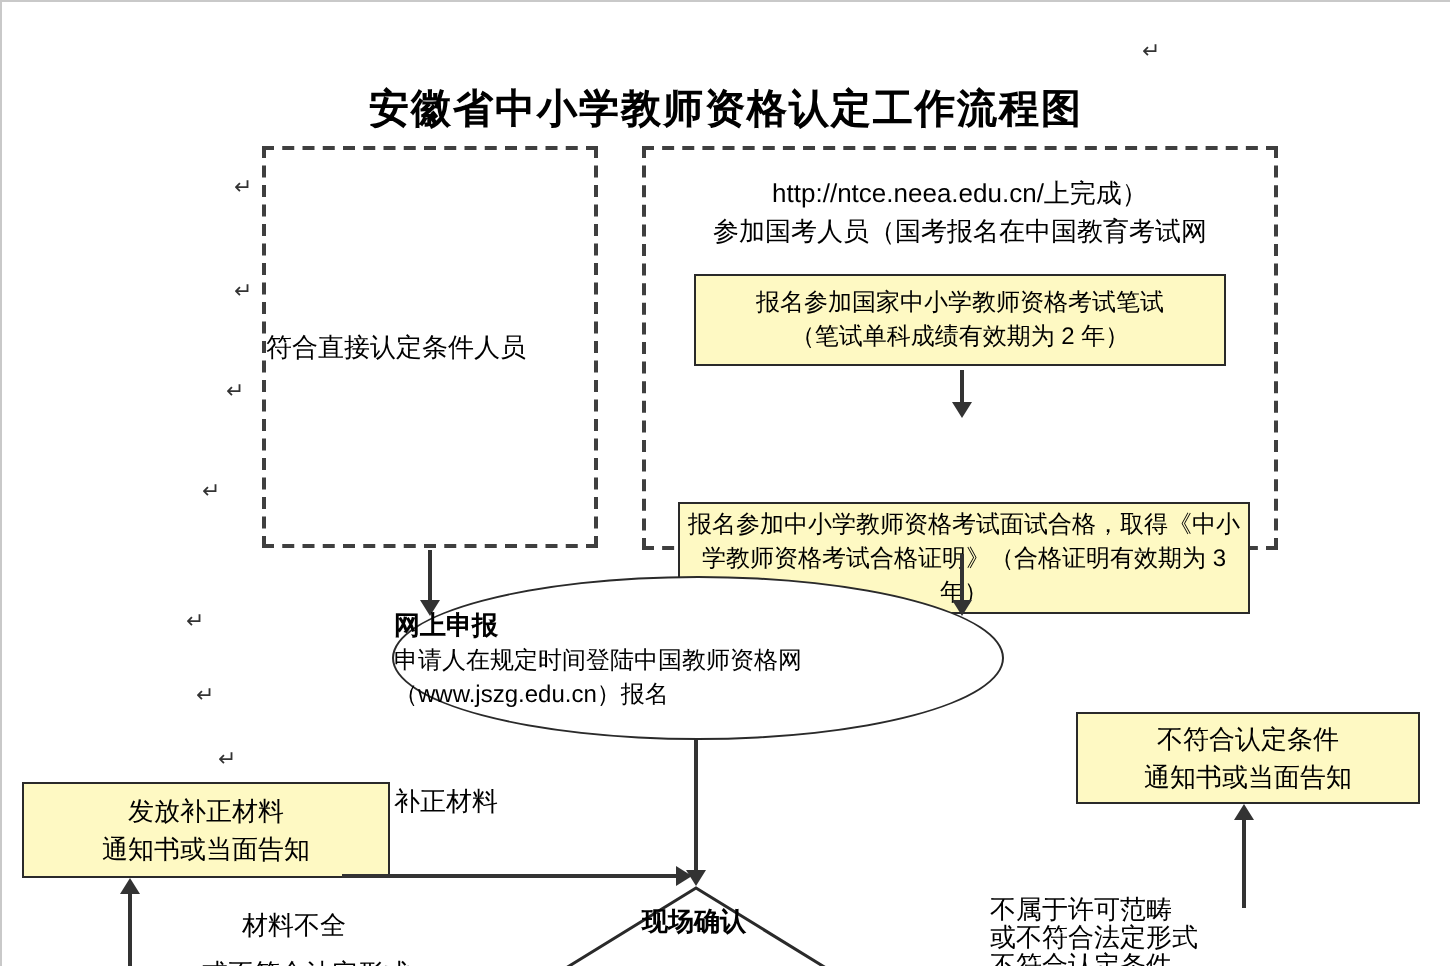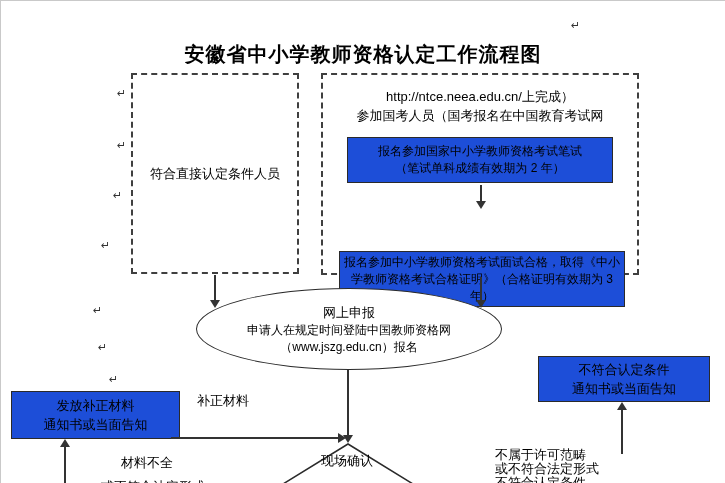--- a/index.html
+++ b/index.html
@@ -5,31 +5,31 @@
   * { margin:0; padding:0; box-sizing:border-box; }
   html,body { background:#ffffff; }
   #page {
     position:relative; width:725px; height:483px; background:#fff; overflow:hidden;
     font-family:"Liberation Sans","DejaVu Sans",sans-serif; color:#000;
     border-top:1px solid #c9c9c9; border-left:1px solid #c9c9c9;
   }
   .abs { position:absolute; }
   #title { top:12px; left:0; width:100%; text-align:center; font-size:20px; font-weight:bold; letter-spacing:1px;margin-top:28px; }
   .dashed-box { border:2px dashed #3f3f3f; }
-  .solid-box { border:1px solid #2a2a2a; display:flex; flex-direction:column; align-items:center; justify-content:center; text-align:center; background:#1d4ed8; }
-  .center-flex { display:flex; flex-direction:column; align-items:center; justify-content:center; text-align:center; }
+  .solid-box { border:1px solid #2a2a2a; display:flex; flex-direction:column; align-items:center; justify-content:center; text-align:center; background:#fef9c3; }
+  .center-flex { display:flex; flex-direction:column; align-items:flex-start; justify-content:center; text-align:center; }
   .ellipse { border:1px solid #2a2a2a; border-radius:50%; background:#fff; }
   .vline, .hline { background:#333; }
   .ah-down  { width:0; height:0; border-left:5px solid transparent; border-right:5px solid transparent; border-top:8px solid #333; }
   .ah-up    { width:0; height:0; border-left:5px solid transparent; border-right:5px solid transparent; border-bottom:8px solid #333; }
   .ah-right { width:0; height:0; border-top:5px solid transparent; border-bottom:5px solid transparent; border-left:8px solid #333; }
   .ret { font-size:11px; color:#333; }
   .t13 { font-size:13px; line-height:19px; }
   .t12 { font-size:12px; line-height:17px; }
-  .bold { font-weight:normal; }
+  .bold { font-weight:bold; }
   .txt-center { text-align:center; }
 </style>
 </head>
 <body>
 
 <div id="page">
 
   <div id="title" class="abs">安徽省中小学教师资格认定工作流程图</div>
 
   <span class="abs ret" style="left:570px; top:18px;">↵</span>
@@ -73,21 +73,21 @@
 
   <div class="abs ellipse center-flex" style="left:195px; top:287px; width:306px; height:82px;">
     <div class="t13 bold">网上申报</div>
     <div class="t12">申请人在规定时间登陆中国教师资格网</div>
     <div class="t12">（www.jszg.edu.cn）报名</div>
   </div>
 
   <div class="abs vline" style="left:346px; top:369px; width:2px; height:66px;"></div>
   <div class="abs ah-down" style="left:342px; top:434px;"></div>
 
-  <div class="abs solid-box t13" style="left:10px; top:390px; width:169px; height:48px;">
+  <div class="abs solid-box t13" style="left:10px; top:390px; width:184px; height:48px;">
     <div>发放补正材料</div>
     <div>通知书或当面告知</div>
   </div>
 
   <div class="abs t13" style="left:196px; top:390px;">补正材料</div>
   <div class="abs hline" style="left:170px; top:436px; width:168px; height:2px;"></div>
   <div class="abs ah-right" style="left:337px; top:432px;"></div>
 
   <div class="abs vline" style="left:63px; top:446px; width:2px; height:37px;"></div>
   <div class="abs ah-up" style="left:59px; top:438px;"></div>

